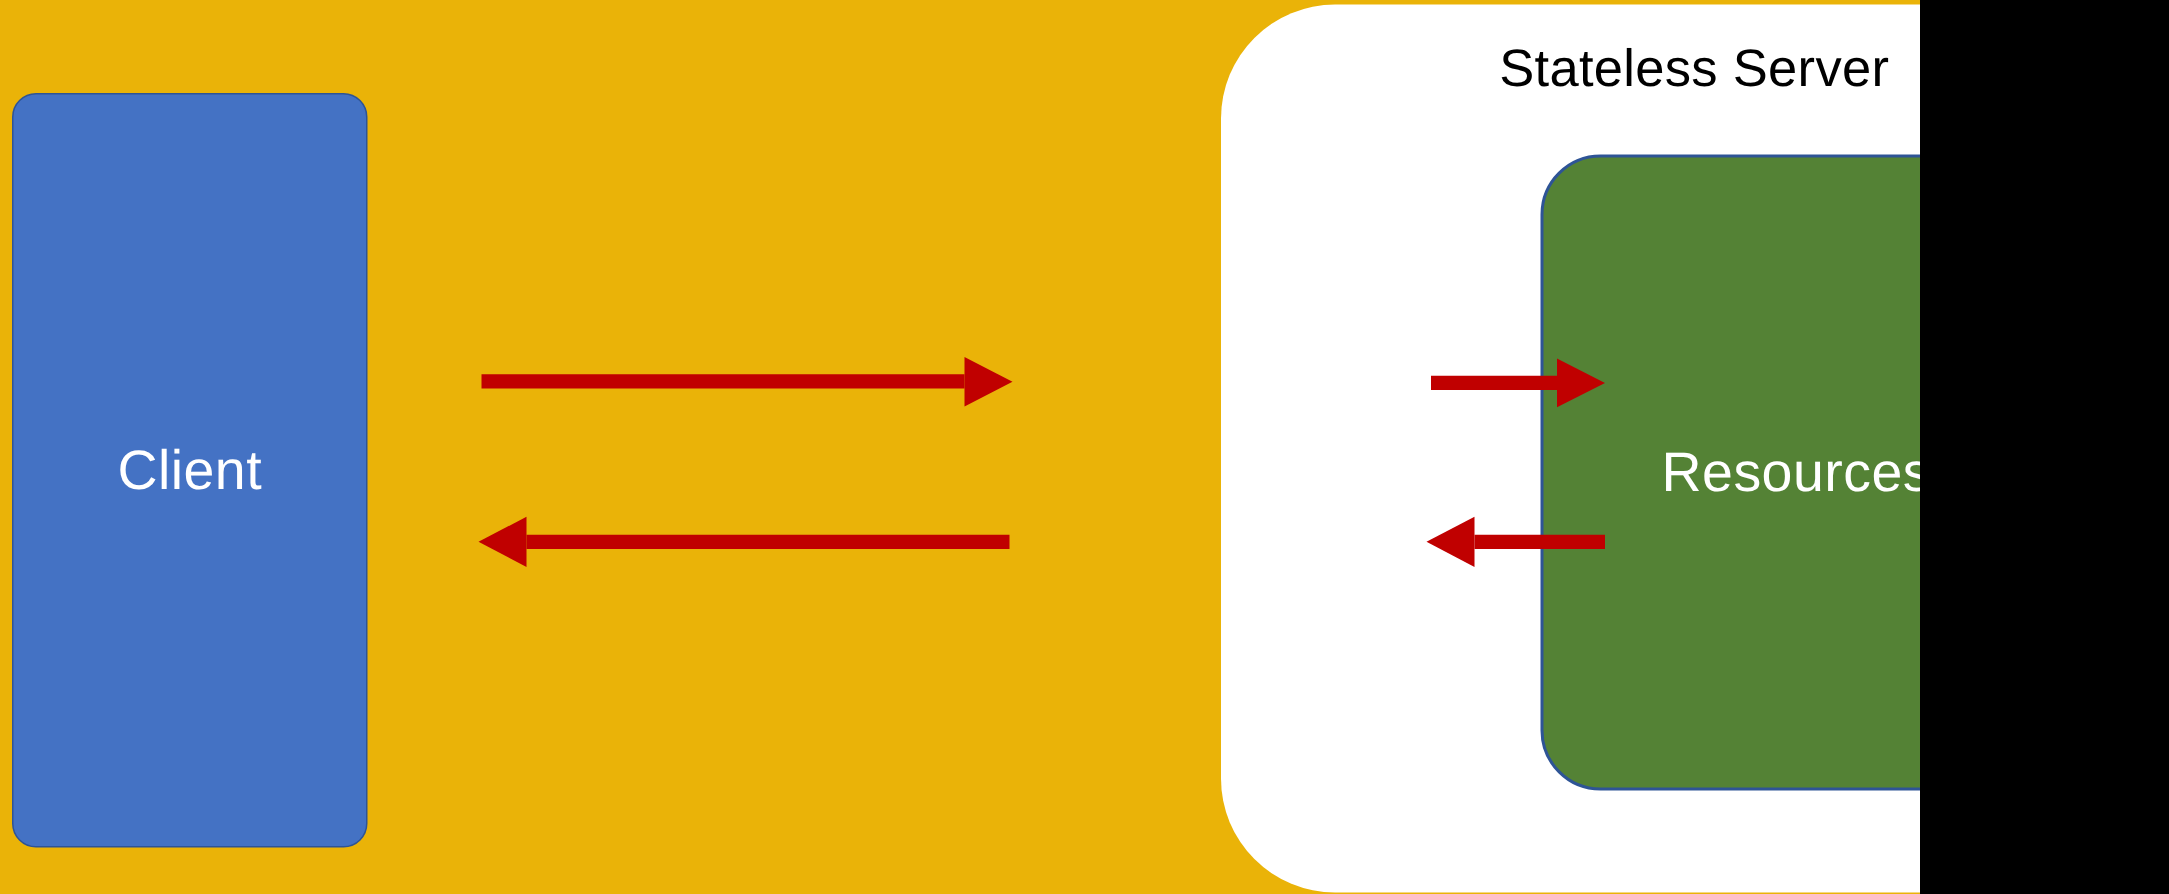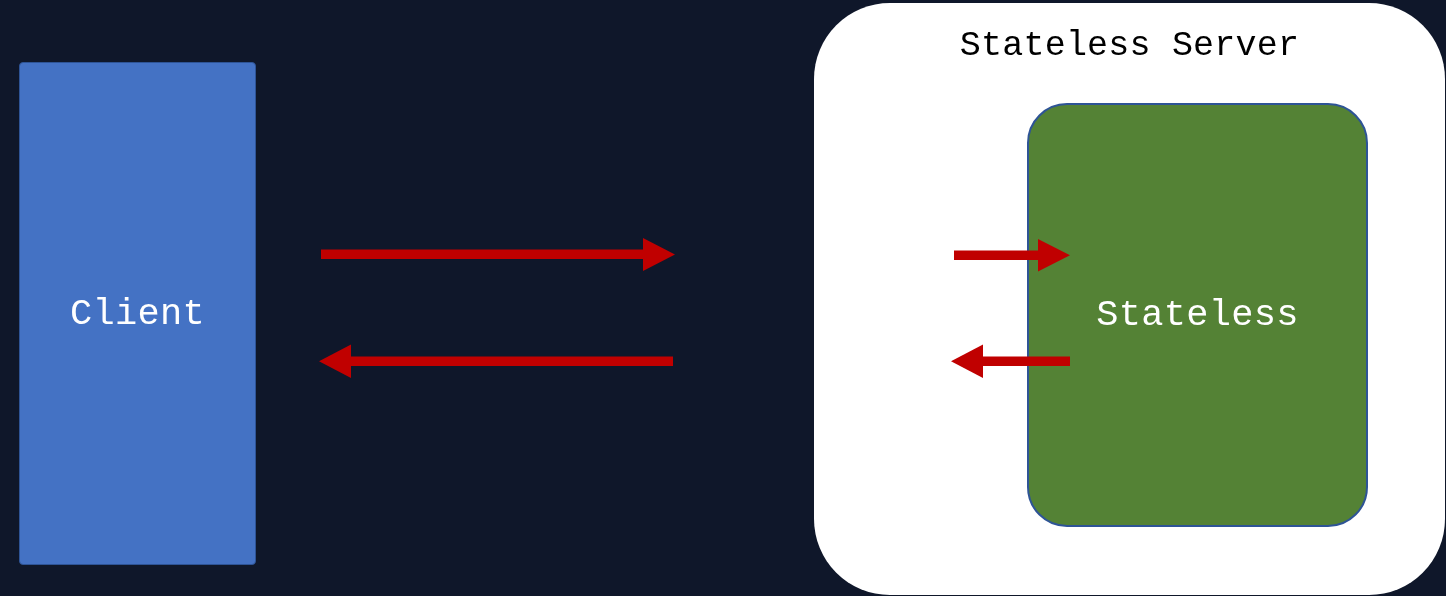--- a/index.html
+++ b/index.html
@@ -2,25 +2,25 @@
 <html><head>
 <meta charset="utf-8">
 <style>
   html, body {
     margin: 0;
     padding: 0;
     background: #000000;
   }
   #canvas {
     position: relative;
-    width: 1446px;
+    width: 1280px;
     height: 596px;
-    background: #0f172a;
+    background: #eab308;
     overflow: hidden;
-    font-family: Liberation Mono, monospace;
+    font-family: Liberation Sans, sans-serif;
   }
 
   
   .server-panel {
     position: absolute;
     left: 814px;
     top: 3px;
     width: 631px;
     height: 592px;
     background: #FFFFFF;
@@ -42,23 +42,22 @@
 
   
   .client-box {
     position: absolute;
     left: 8px;
     top: 62px;
     width: 237px;
     height: 503px;
     background: #4472C4;
     border: 1.5px solid #2E5496;
-    border-radius: 4px;
+    border-radius: 16px;
     box-sizing: border-box;
-    margin-left: 11px;
   }
   .client-label {
     position: absolute;
     left: 0;
     top: 0;
     width: 100%;
     height: 100%;
     display: flex;
     align-items: center;
     justify-content: center;
@@ -138,21 +137,21 @@
   <div class="server-panel">
     <div class="server-title">Stateless Server</div>
 
   </div>
 
   <div class="client-box">
     <div class="client-label">Client</div>
   </div>
 
   <div class="resources-box">
-    <div class="resources-label">Stateless</div>
+    <div class="resources-label">Resources</div>
   </div>
 
   <svg class="arrow-layer" viewBox="0 0 1446 596" width="1446" height="596">
 
     <g>
       <rect x="321" y="249.5" width="322" height="9.5" fill="#C00000"></rect>
       <polygon points="643,238 675,254.5 643,271" fill="#C00000"></polygon>
     </g>
 
     <g>

